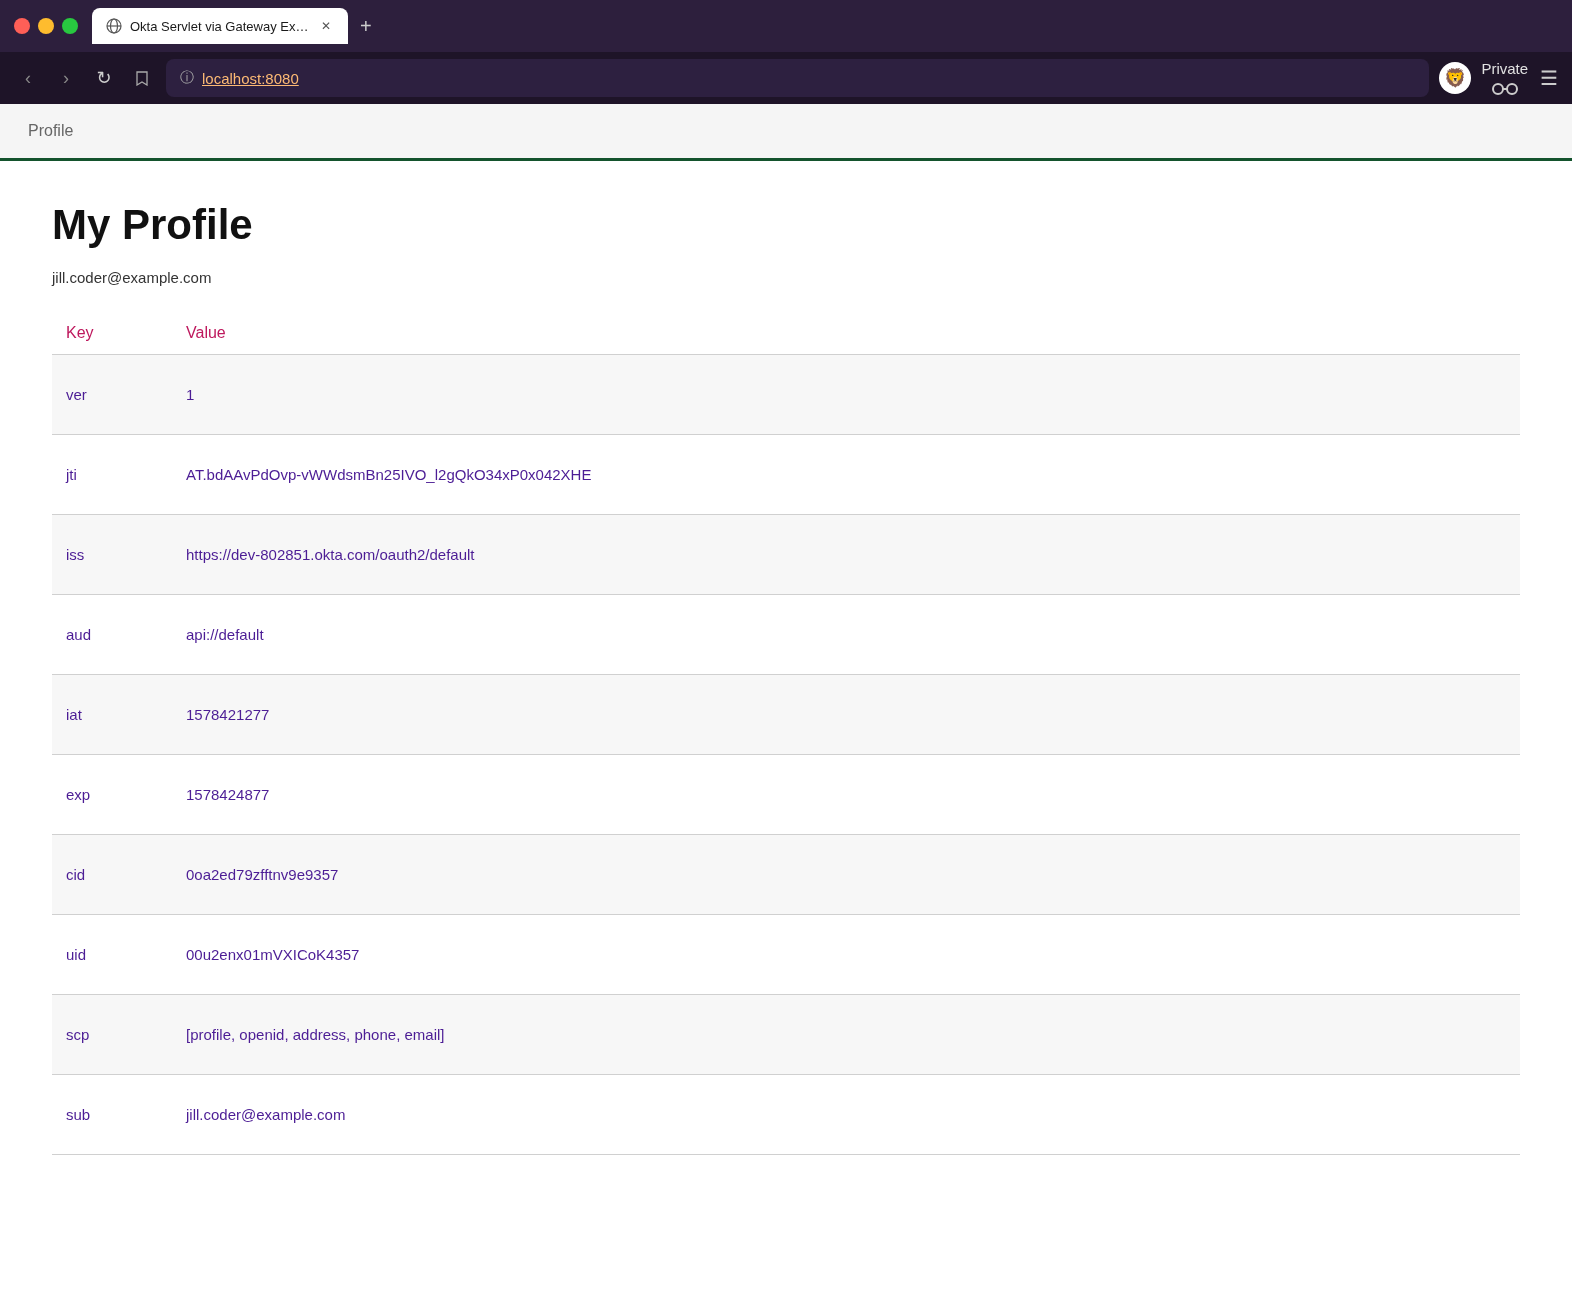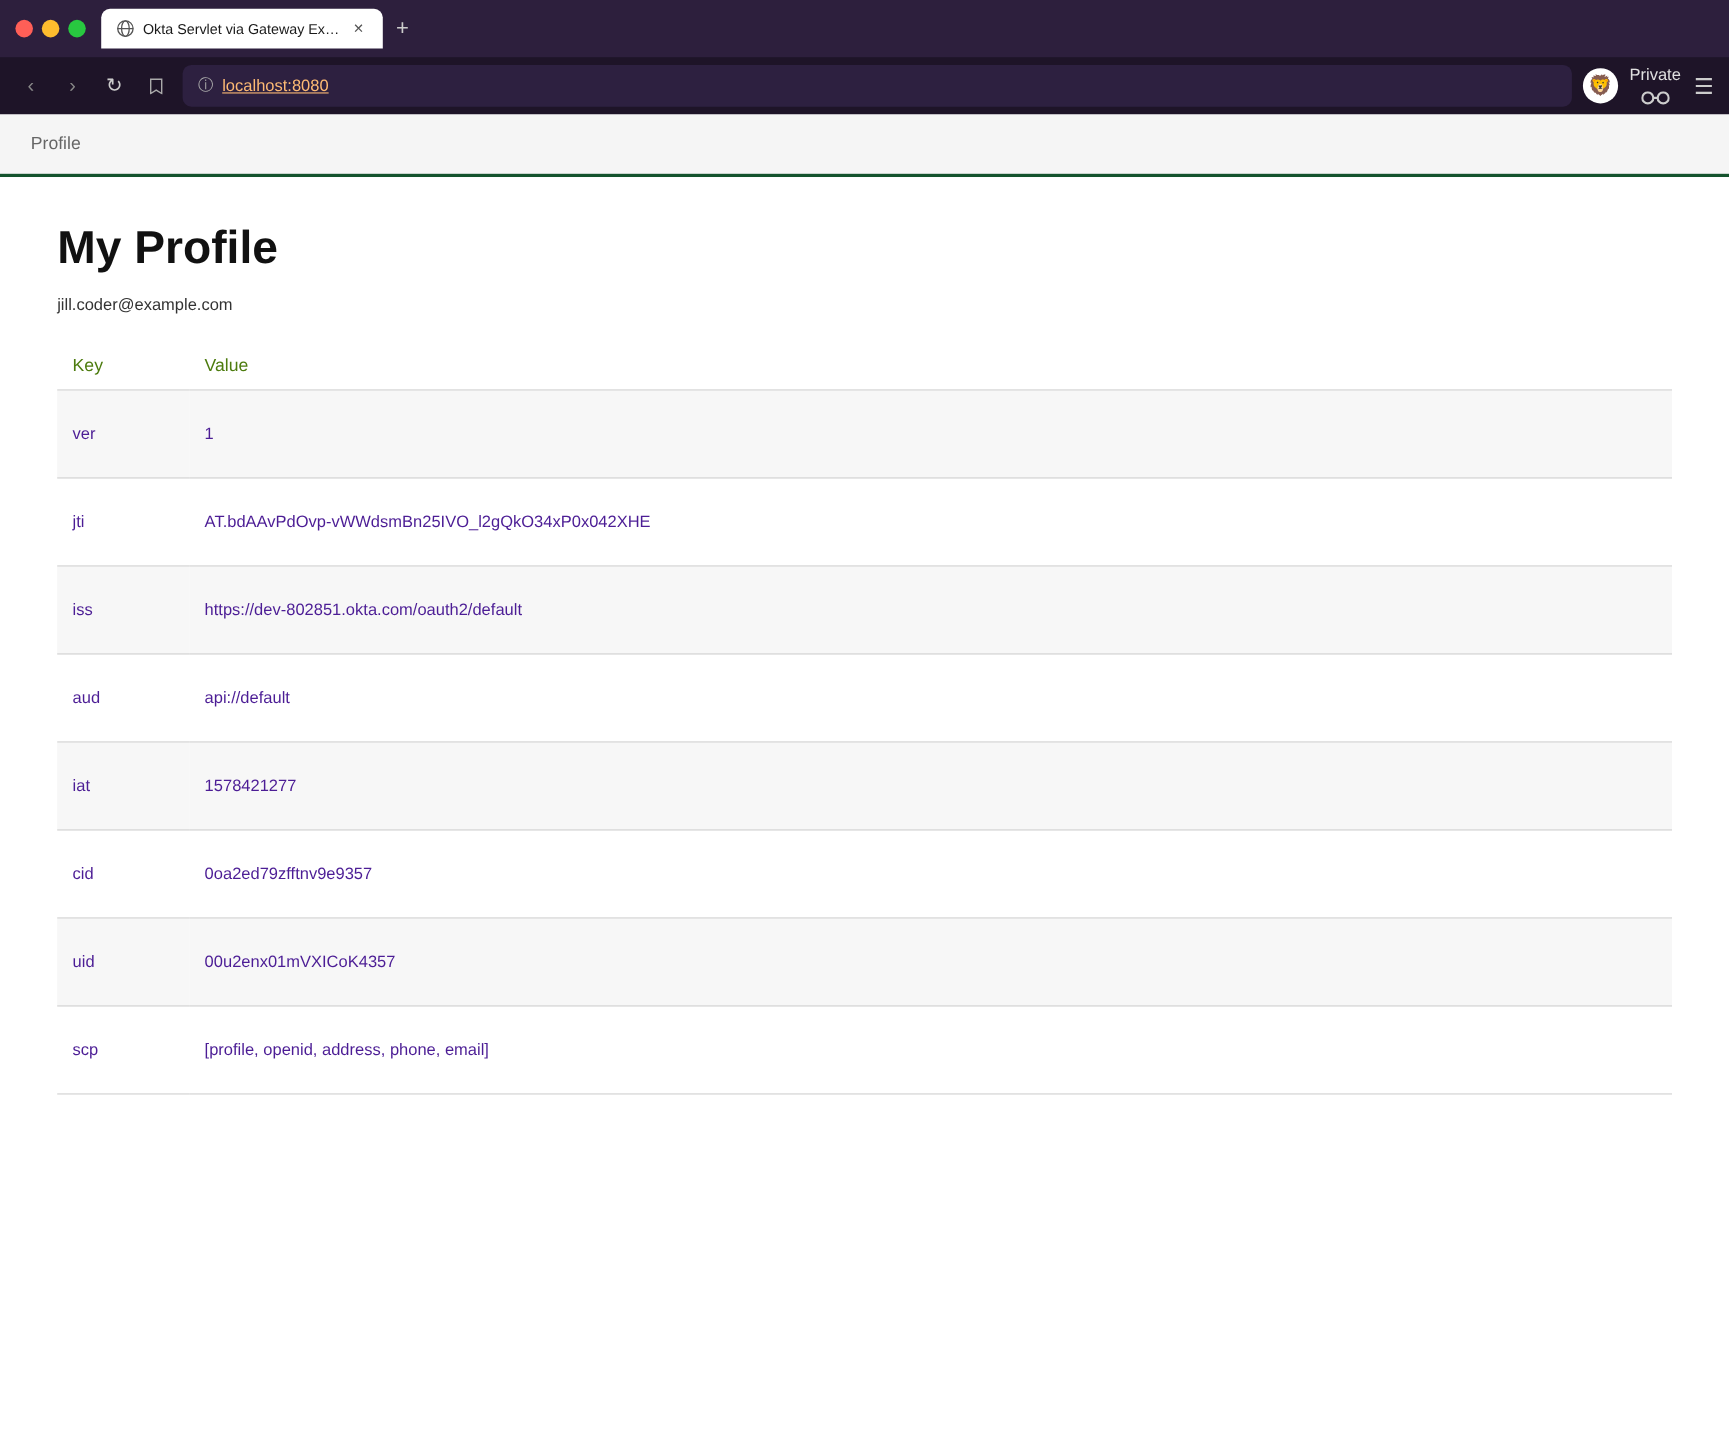--- a/index.html
+++ b/index.html
@@ -208,21 +208,21 @@
 
     table {
       width: 100%;
       border-collapse: collapse;
     }
 
     thead tr th {
       text-align: left;
       font-size: 16px;
       font-weight: 700;
-      color: #4d7c0f;
+      color: #be185d;
       padding: 10px 14px 12px 14px;
     }
 
     tbody tr {
       border-top: 1px solid #d0d0d0;
     }
 
     tbody tr:last-child {
       border-bottom: 1px solid #d0d0d0;
     }
@@ -340,26 +340,34 @@
         </tr>
         <tr>
           <td class="col-key">aud</td>
           <td class="col-value">api://default</td>
         </tr>
         <tr>
           <td class="col-key">iat</td>
           <td class="col-value">1578421277</td>
         </tr>
         <tr>
+          <td class="col-key">exp</td>
+          <td class="col-value">1578424877</td>
+        </tr>
+        <tr>
           <td class="col-key">cid</td>
           <td class="col-value">0oa2ed79zfftnv9e9357</td>
         </tr>
         <tr>
           <td class="col-key">uid</td>
           <td class="col-value">00u2enx01mVXICoK4357</td>
         </tr>
         <tr>
           <td class="col-key">scp</td>
           <td class="col-value">[profile, openid, address, phone, email]</td>
+        </tr>
+        <tr>
+          <td class="col-key">sub</td>
+          <td class="col-value">jill.coder@example.com</td>
         </tr>
       </tbody>
   </table>
 </div>
 
 </body></html>

